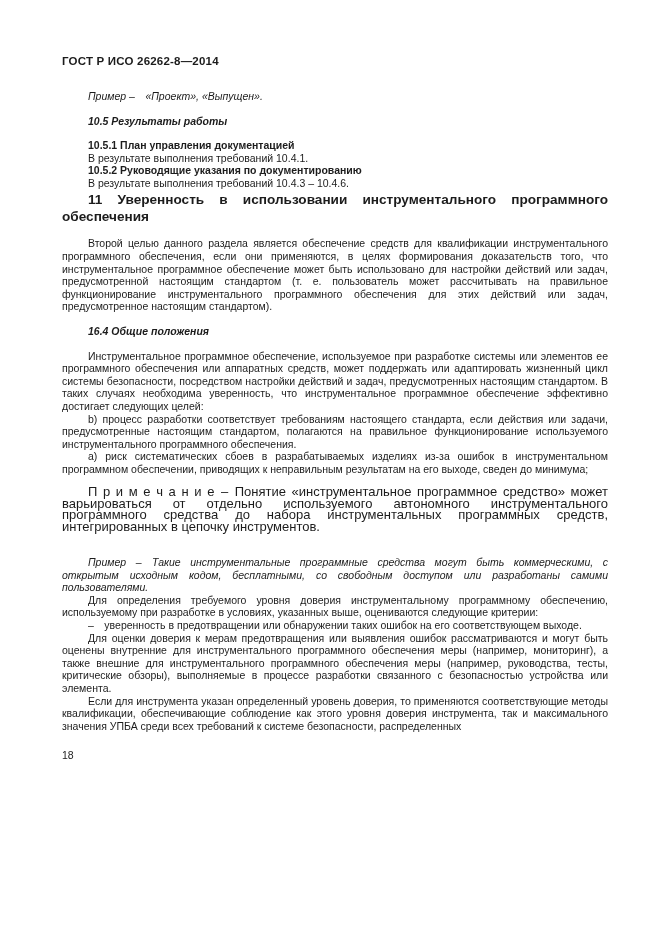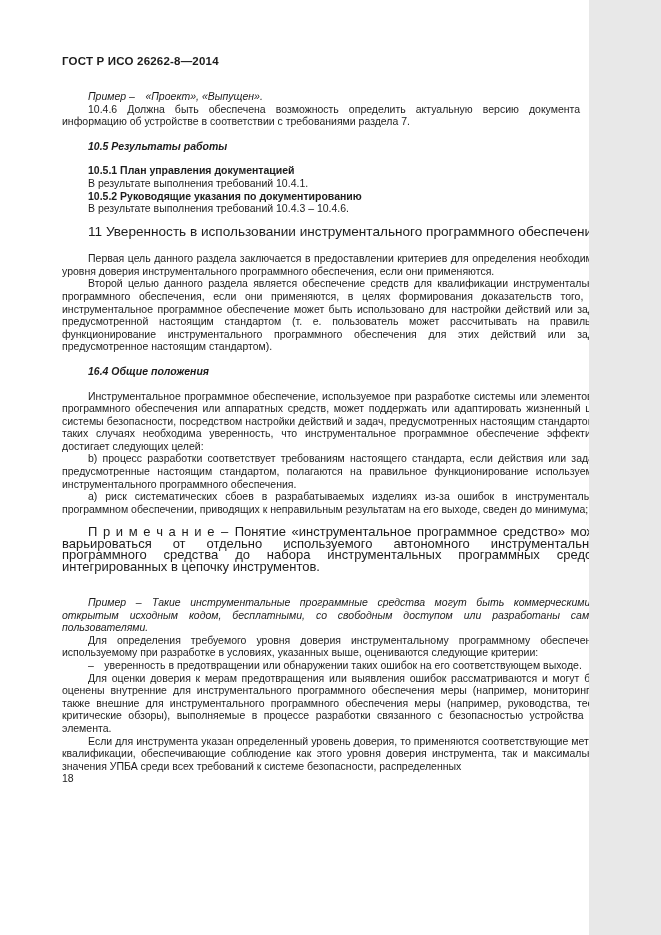--- a/index.html
+++ b/index.html
@@ -1,49 +1,47 @@
 <!DOCTYPE html>
 <html><head>
 <meta charset="utf-8">
 <style>
   html,body{margin:0;padding:0;background:#e8e8e8;}
   body{width:661px;height:935px;position:relative;font-family:"Liberation Sans",sans-serif;}
-  .page{position:absolute;left:0;top:0;width:589px;height:935px;background:#ffffff;overflow:hidden;}
+  .page{position:absolute;left:0;top:0;width:661px;height:935px;background:#ffffff;overflow:hidden;}
   .sheet{position:absolute;left:62px;top:55px;width:546px;color:#1c1c1c;}
   .hdr{font-size:11.5px;font-weight:bold;letter-spacing:.2px;margin:0 0 23px 0;}
   p{margin:0;font-size:10.5px;line-height:12.6px;text-align:justify;text-indent:26px;}
   .b{font-weight:bold;}
   .bi{font-weight:normal;font-style:italic;}
   .gap2{margin-top:12px;margin-bottom:12px;font-style:italic;}
-  .sec{font-size:13.6px;font-weight:normal;line-height:17.4px;text-align:justify;text-indent:26px;margin:8px 0 12px 0;}
+  .sec{font-size:13.6px;font-weight:bold;line-height:17.4px;text-align:justify;text-indent:26px;margin:1px 0 12px 0;}
   .note{font-size:13px;line-height:11.4px;margin:11px 0 24px 0;}
-  .pagenum{text-indent:0;text-align:left;margin-top:0;}
+  .pagenum{text-indent:0;text-align:left;margin-top:17px;}
 </style>
 </head>
 <body>
 
 <div class="page">
   <div class="sheet">
 
     <div class="hdr">ГОСТ Р ИСО 26262-8—2014</div>
 
     <p class="bi">Пример – «Проект», «Выпущен».</p>
-    <p>10.4.6 Должна быть обеспечена возможность определить актуальную версию документа или информацию об устройстве в соответствии с требованиями раздела 7.</p>
 
     <p class="b gap2">10.5 Результаты работы</p>
 
     <p class="b">10.5.1 План управления документацией</p>
     <p>В результате выполнения требований 10.4.1.</p>
     <p class="b">10.5.2 Руководящие указания по документированию</p>
     <p>В результате выполнения требований 10.4.3 – 10.4.6.</p>
 
     <div class="sec">11 Уверенность в использовании инструментального программного обеспечения</div>
 
 
-    <p>Первая цель данного раздела заключается в предоставлении критериев для определения необходимого уровня доверия инструментального программного обеспечения, если они применяются.</p>
     <p>Второй целью данного раздела является обеспечение средств для квалификации инструментального программного обеспечения, если они применяются, в целях формирования доказательств того, что инструментальное программное обеспечение может быть использовано для настройки действий или задач, предусмотренной настоящим стандартом (т. е. пользователь может рассчитывать на правильное функционирование инструментального программного обеспечения для этих действий или задач, предусмотренное настоящим стандартом).</p>
 
     <p class="b gap2">16.4 Общие положения</p>
 
     <p>Инструментальное программное обеспечение, используемое при разработке системы или элементов ее программного обеспечения или аппаратных средств, может поддержать или адаптировать жизненный цикл системы безопасности, посредством настройки действий и задач, предусмотренных настоящим стандартом. В таких случаях необходима уверенность, что инструментальное программное обеспечение эффективно достигает следующих целей:</p>
     <p>b) процесс разработки соответствует требованиям настоящего стандарта, если действия или задачи, предусмотренные настоящим стандартом, полагаются на правильное функционирование используемого инструментального программного обеспечения.</p>
     <p>а) риск систематических сбоев в разрабатываемых изделиях из-за ошибок в инструментальном программном обеспечении, приводящих к неправильным результатам на его выходе, сведен до минимума;</p>
 
     <p class="note">П р и м е ч а н и е – Понятие «инструментальное программное средство» может варьироваться от отдельно используемого автономного инструментального программного средства до набора инструментальных программных средств, интегрированных в цепочку инструментов.</p>
 

